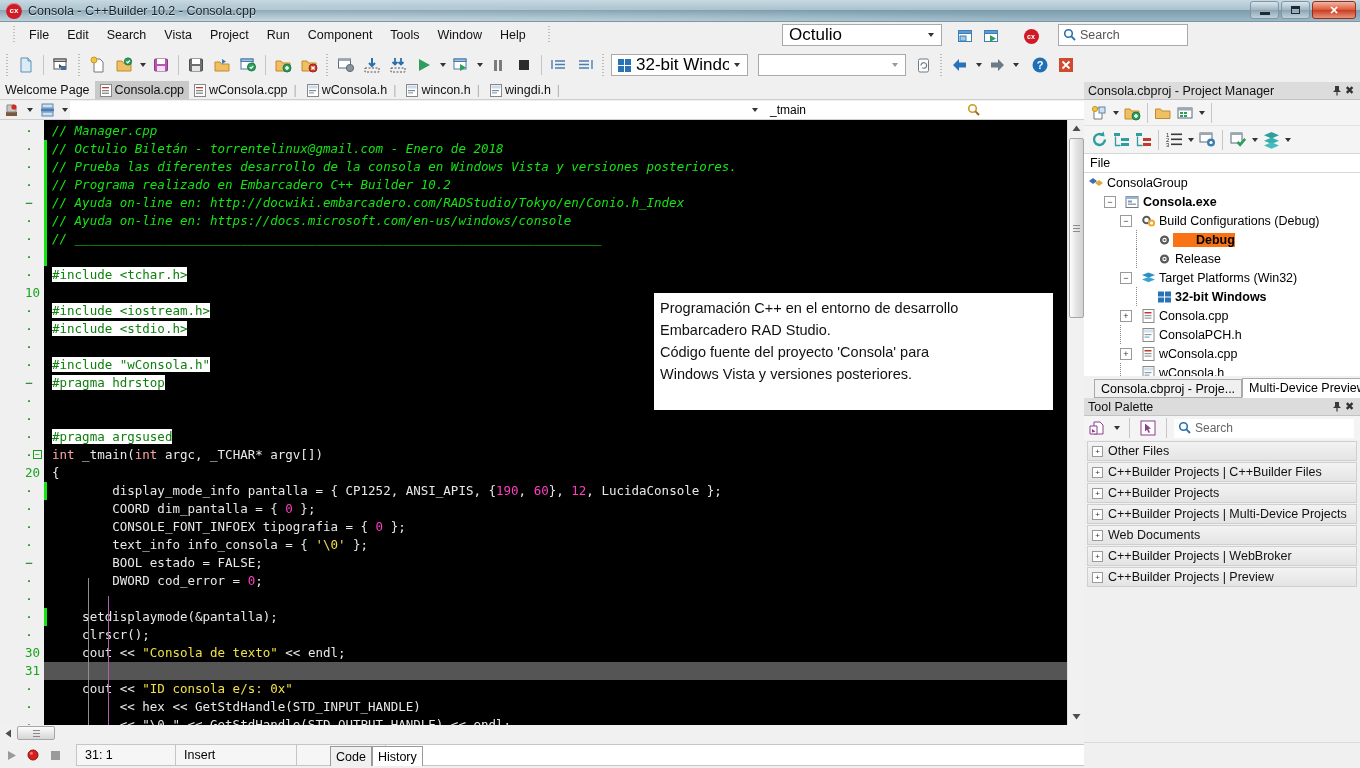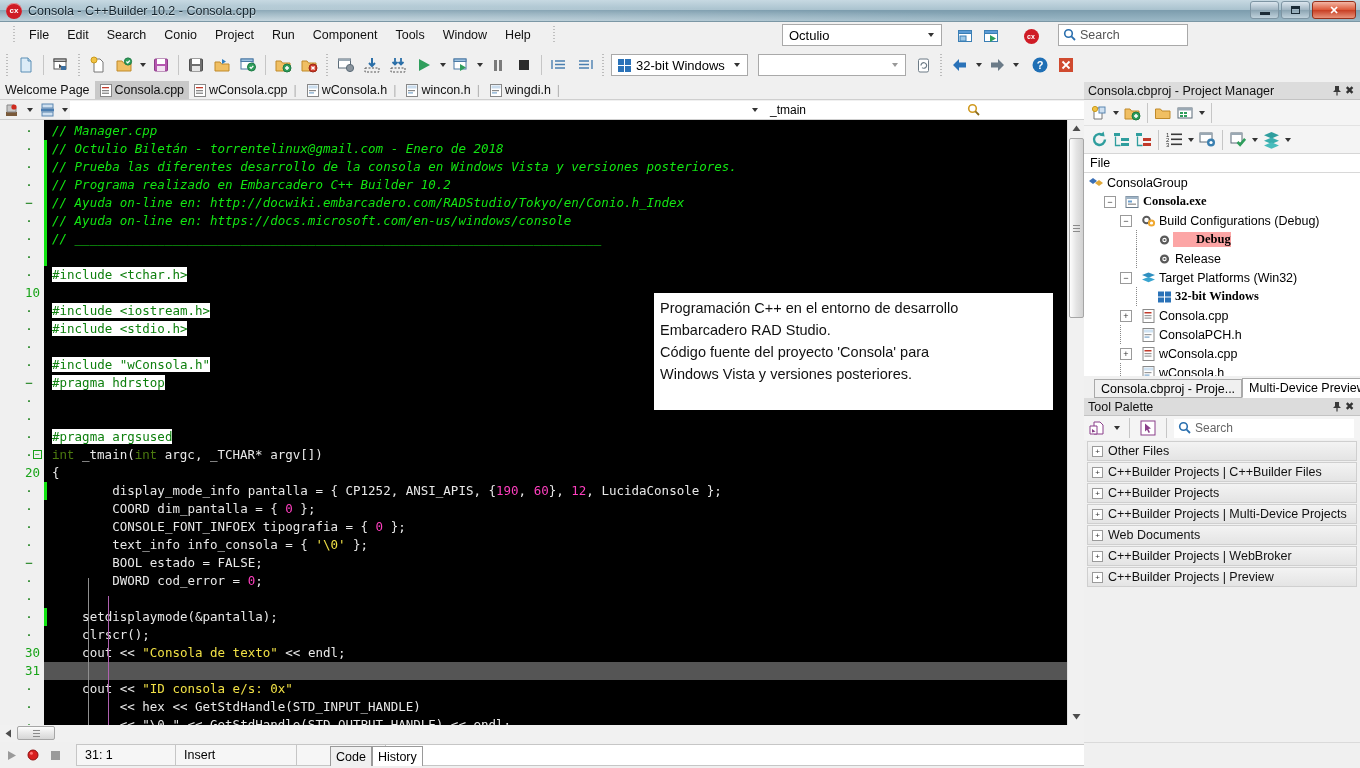--- a/index.html
+++ b/index.html
@@ -66,21 +66,21 @@
   .tsep{ width:1px;height:20px;background:#c6c6c6; margin:0 4px;}
   .tgrip{ width:5px;height:22px; margin:0 3px;
     background-image:repeating-linear-gradient(to bottom,#bcbcbc 0 1px, transparent 1px 3px);
     background-size:2px 100%; background-repeat:repeat-y; background-position:1px 0;}
   .caret{ width:0;height:0;border-left:3.5px solid transparent;border-right:3.5px solid transparent;border-top:4px solid #333; }
   .tcaret{ width:11px;height:26px;display:flex;align-items:center;justify-content:center;}
 
   
   .combo{
     height:22px; border:1px solid #a9a9a9; background:#fff;
-    display:flex; align-items:center; padding:0 2px 0 6px; font-size:13px;
+    display:flex; align-items:center; padding:0 2px 0 6px; font-size:17px;
   }
   .combo .cval{flex:1; white-space:nowrap; overflow:hidden;}
   .combo .cbtn{width:16px;height:20px;display:flex;align-items:center;justify-content:center;}
 
   .searchbox{
     height:22px;border:1px solid #a9a9a9;background:#fff;display:flex;align-items:center;
     padding-left:4px; font-size:12.5px; color:#555;
   }
 
   
@@ -120,21 +120,21 @@
   .lmod.green{ background:#12e512; }
   .ltxt{ position:absolute; left:52px; right:0; color:#d8d8d8;}
   .fold{ position:absolute; left:33px; top:4px; width:9px;height:9px; border:1px solid #18a018; color:#18a018;
          font-size:8px; line-height:7px; text-align:center; }
   .cur-line{ position:absolute; left:44px; right:0; height:18px; background:#555555; }
   .vbar{ position:absolute; width:1px; top:0; bottom:0; }
 
   
   .c-com{ color:#13e513; font-style:italic; }
   .c-pre{ color:#0d7f0d; background:#ffffff; }
-  .c-kw { color:#4d7c0f;font-family:Liberation Mono, monospace; }
+  .c-kw { color:#fca5a5; }
   .c-id { color:#e8e8e8; }
   .c-num{ color:#ff3fbf; }
   .c-str{ color:#f0e045; }
 
   
   #vscroll{ position:absolute; right:0; top:0; width:17px; height:605px; background:#f1f1f1; border-left:1px solid #e0e0e0;}
   .sb-arrow{ width:17px;height:17px; display:flex;align-items:center;justify-content:center;background:#f1f1f1;}
   .sb-thumb{ position:absolute; left:1px; width:15px; border:1px solid #a6a6a6; border-radius:2px;
              background:linear-gradient(to right,#fdfdfd,#e3e3e3 50%,#d2d2d2); }
   #hscroll{ position:absolute; left:0; top:725px; width:1084px; height:17px; background:#f1f1f1; display:flex; align-items:center;}
@@ -160,22 +160,22 @@
   .pm-toolbar2{ height:28px; display:flex; align-items:center; padding-left:4px; background:#f4f4f4; border-bottom:1px solid #d6d6d6;}
   .pmbtn{ width:22px;height:22px;display:flex;align-items:center;justify-content:center;}
   .colhdr{ height:19px; background:#fff; border-bottom:1px solid #d8d8d8; display:flex; align-items:center; padding-left:6px; font-size:12.5px;}
   #tree{ background:#fff; height:203px; position:relative; overflow:hidden; font-size:12.5px;}
   .tnode{ height:19px; display:flex; align-items:center; white-space:nowrap;}
   .tnode .tglyph{ width:12px;height:12px;border:1px solid #9a9a9a;background:#fff; font-size:9px;line-height:10px;
     text-align:center;color:#333; margin-right:2px; flex:none;}
   .tnode .tspacer{ flex:none; }
   .tnode .ticon{ width:17px; flex:none; display:flex;align-items:center;justify-content:center;}
   .tnode .tlabel{ padding-left:2px; }
-  .tnode .tlabel.bold{ font-weight:bold;font-family:Liberation Serif, serif; }
-  .tnode .tlabel.sel{ background:#fca5a5;padding-left:23px; }
+  .tnode .tlabel.bold{ font-weight:bold; }
+  .tnode .tlabel.sel{ background:#f97316;padding-left:23px; }
   .dock-tabs{ height:22px; display:flex; align-items:flex-end; background:#f0f0f0; padding-left:10px; gap:0; }
   .dtab{ height:19px; border:1px solid #a9a9a9; background:#f0f0f0; display:flex;align-items:center; padding:0 6px;
          font-size:12.5px; white-space:nowrap;}
   .dtab.active{ background:#fff; border-bottom-color:#fff; height:20px;}
 
   
   .tp-toolbar{ height:24px; display:flex; align-items:center; padding-left:2px; gap:3px; background:#f4f4f4;}
   .tp-search{ flex:1; height:19px; margin-right:6px; border:1px solid #fff; background:#fff; display:flex;align-items:center; gap:3px; padding-left:3px; color:#666;}
   .tp-item{ height:20px; margin:1px 3px; background:linear-gradient(to bottom,#f3f3f3,#e4e4e4);
     border:1px solid #cfcfcf; display:flex; align-items:center; padding-left:4px; font-size:12.5px; color:#111;}
@@ -212,21 +212,21 @@
       </div>
     <div class="win-btn close">✕</div>
   </div>
 </div>
 
 <div id="menubar">
   <div class="grip"></div>
   <div class="mi">File</div>
   <div class="mi">Edit</div>
   <div class="mi">Search</div>
-  <div class="mi">Conio</div>
+  <div class="mi">Vista</div>
   <div class="mi">Project</div>
   <div class="mi">Run</div>
   <div class="mi">Component</div>
   <div class="mi">Tools</div>
   <div class="mi">Window</div>
   <div class="mi">Help</div>
   <div class="grip" style="margin-left:12px"></div>
 
   <div class="combo" style="position:absolute;left:782px;top:2px;width:160px;">
     <span class="cval">Octulio</span>

